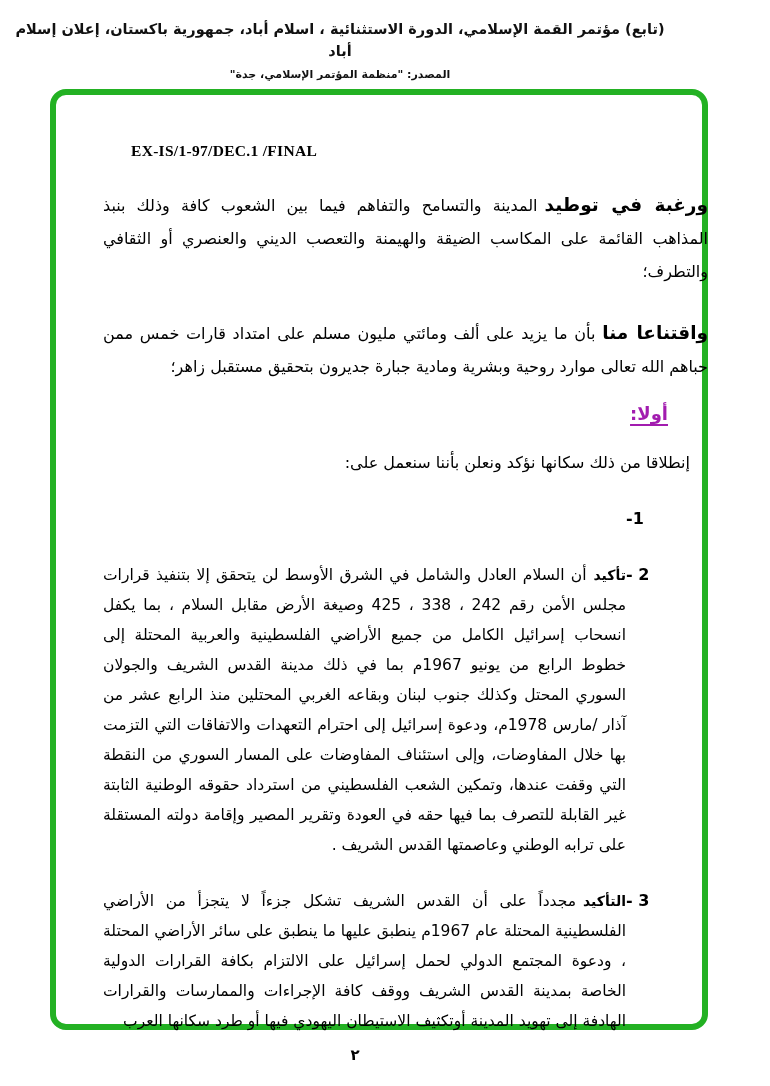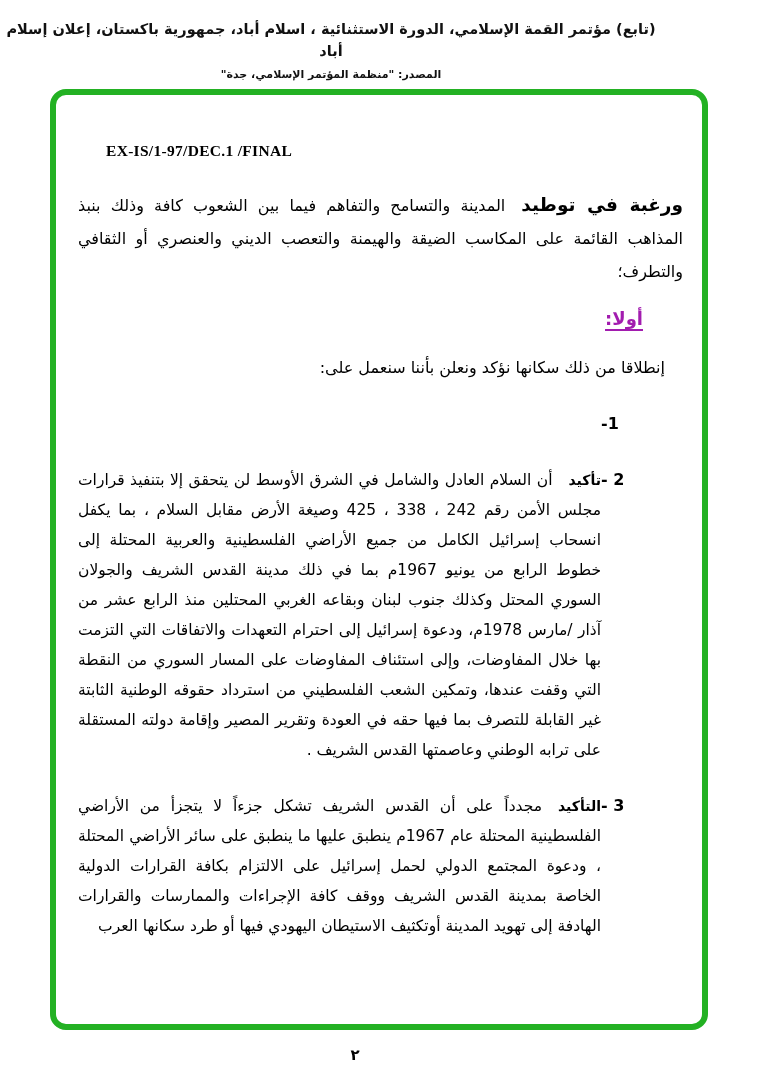--- a/index.html
+++ b/index.html
@@ -1,40 +1,40 @@
 <!DOCTYPE html>
 <html lang="ar"><head>
 <meta charset="utf-8">
 <style>
   html,body{margin:0;padding:0;}
   body{
     width:770px;height:1086px;position:relative;background:#ffffff;
     font-family:"DejaVu Sans",sans-serif;color:#111;overflow:hidden;
   }
   
-  .header{position:absolute;top:18px;left:0;width:662px;text-align:center;direction:rtl;}
+  .header{position:absolute;top:18px;left:0;width:662px;text-align:center;direction:rtl;padding-left:9px;}
   .header-line1{font-size:14.5px;font-weight:bold;line-height:22px;}
   .header-line2{font-size:11px;font-weight:bold;margin-top:6px;}
   
   .frame{
     position:absolute;left:50px;top:89px;width:658px;height:941px;
     box-sizing:border-box;border:6px solid #23b123;border-radius:16px;
     background:transparent;pointer-events:none;
   }
   
-  .content{position:absolute;top:0;left:78px;width:605px;direction:rtl;}
+  .content{position:absolute;top:0;left:103px;width:605px;direction:rtl;}
   .doc-ref{
     direction:ltr;text-align:left;margin:142px 0 0 28px;
     font-family:"Liberation Serif",serif;font-weight:bold;
     font-size:15.5px;letter-spacing:0.3px;color:#000;
   }
   .para{
     margin:28px 0 0 0;text-align:justify;font-size:16px;line-height:33px;color:#000;
   }
-  .lead{font-weight:bold;font-size:18.5px;margin-left:16px;}
+  .lead{font-weight:bold;font-size:18.5px;margin-left:7px;}
   .lead:empty{display:none;margin:0;}
   .section-heading{
     margin:20px 40px 0 0;font-weight:bold;font-size:18px;
     text-decoration:underline;text-decoration-thickness:2px;text-underline-offset:4px;
     color:#a21caf;
   }
   .intro{margin:24px 0 0 0;padding-right:18px;font-size:16px;line-height:30px;color:#000;}
   .item{display:flex;margin:26px 0 0 0;}
   .item-marker{
     flex:0 0 82px;direction:ltr;text-align:left;
@@ -58,20 +58,21 @@
 </div>
 
 <div class="frame"></div>
 
 <div class="content">
 
   <div class="doc-ref">EX-IS/1-97/DEC.1 /FINAL</div>
 
   <p class="para"><span class="lead">ورغبة في توطيد</span><span>المدينة والتسامح والتفاهم فيما بين الشعوب كافة وذلك بنبذ المذاهب القائمة على المكاسب الضيقة والهيمنة والتعصب الديني والعنصري أو الثقافي والتطرف؛</span></p>
 
+  <p class="para"><span class="lead">واقتناعا منا</span><span>بأن ما يزيد على ألف ومائتي مليون مسلم على امتداد قارات خمس ممن حباهم الله تعالى موارد روحية وبشرية ومادية جبارة جديرون بتحقيق مستقبل زاهر؛</span></p>
 
   <div class="section-heading">أولا:</div>
 
   <p class="intro">إنطلاقا من ذلك سكانها نؤكد ونعلن بأننا سنعمل على:</p>
 
   <div class="item">
     <div class="item-marker">-1</div>
   </div>
 
   <div class="item">

